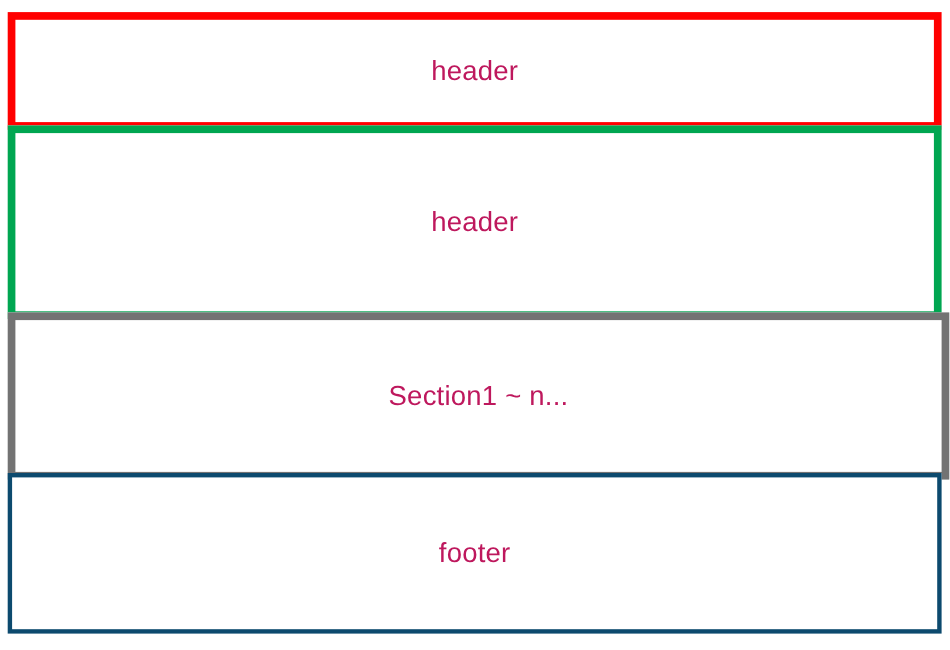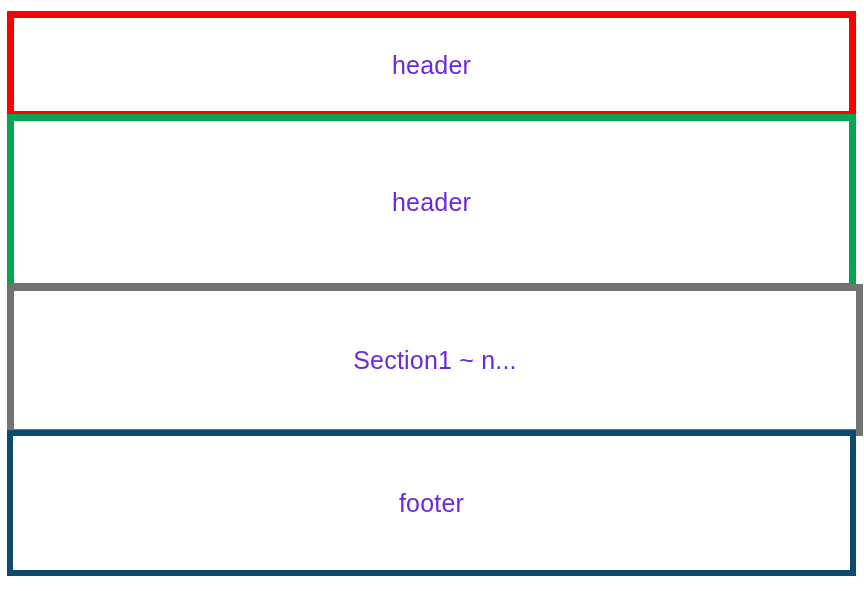--- a/index.html
+++ b/index.html
@@ -22,21 +22,21 @@
     box-sizing: border-box;
     background: #ffffff;
     display: flex;
     align-items: center;
     justify-content: center;
   }
   .region-label {
     font-family: "Liberation Sans", sans-serif;
     font-size: 25px;
     line-height: 1.2;
-    color: #6d28d9;
+    color: #be185d;
     letter-spacing: 0.2px;
     white-space: nowrap;
     user-select: none;
   }
 
   
   #region-header {
     left: 7px;
     top: 11px;
     width: 849px;
@@ -61,21 +61,21 @@
     height: 152px;
     border: 7px solid #737373;
   }
 
   
   #region-footer {
     left: 7px;
     top: 430px;
     width: 849px;
     height: 146px;
-    border: 6px solid #0c4a6e;
+    border: 4px solid #0c4a6e;
   }
 </style>
 </head>
 <body>
 
 <div id="wireframe">
 
   <div class="region" id="region-header">
     <span class="region-label">header</span>
   </div>

